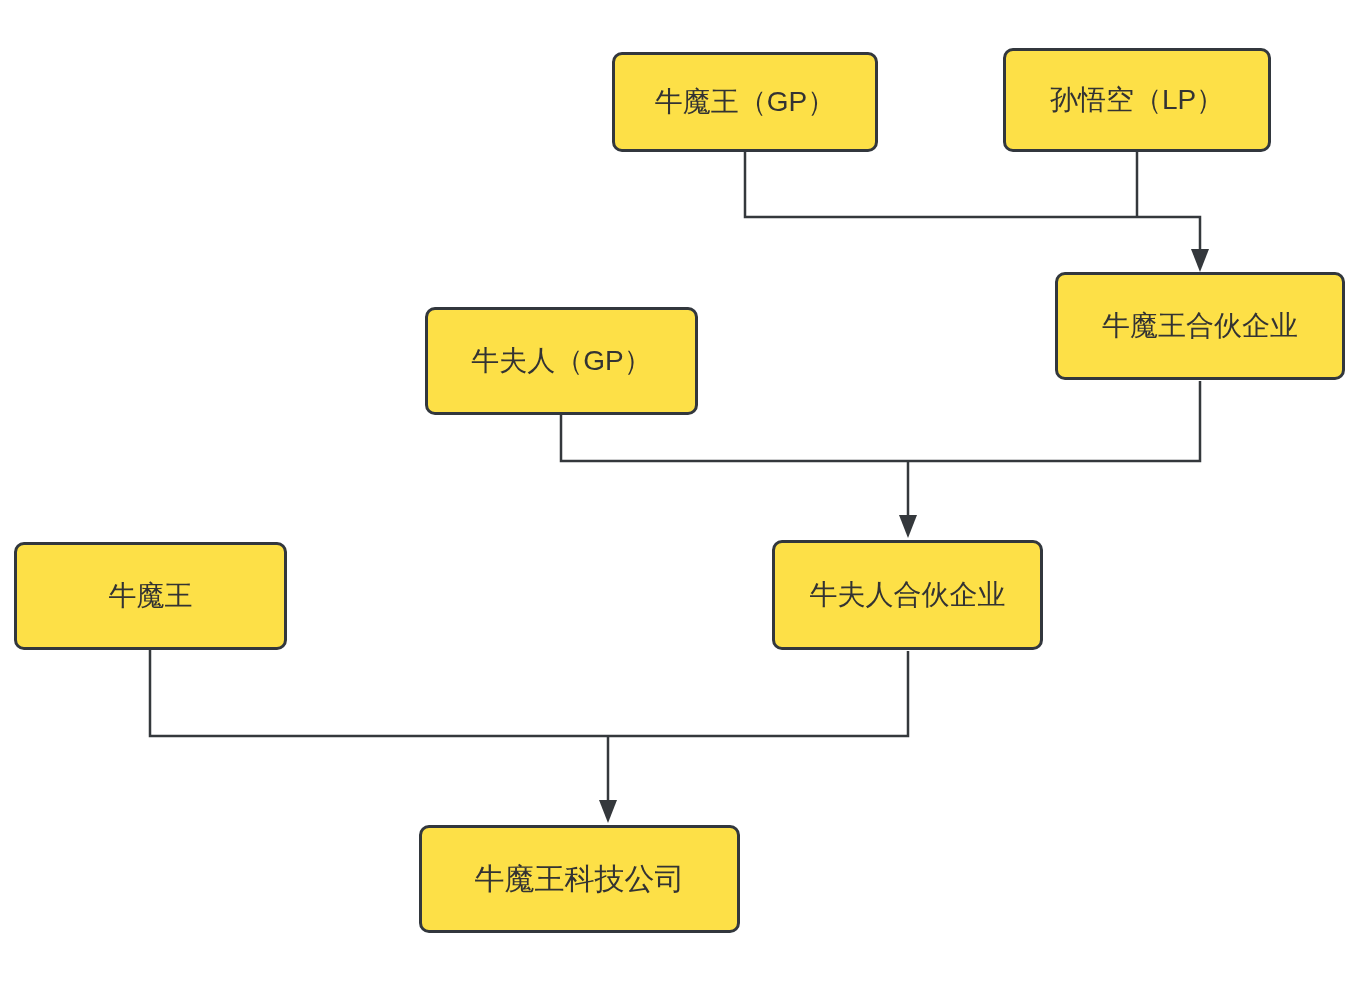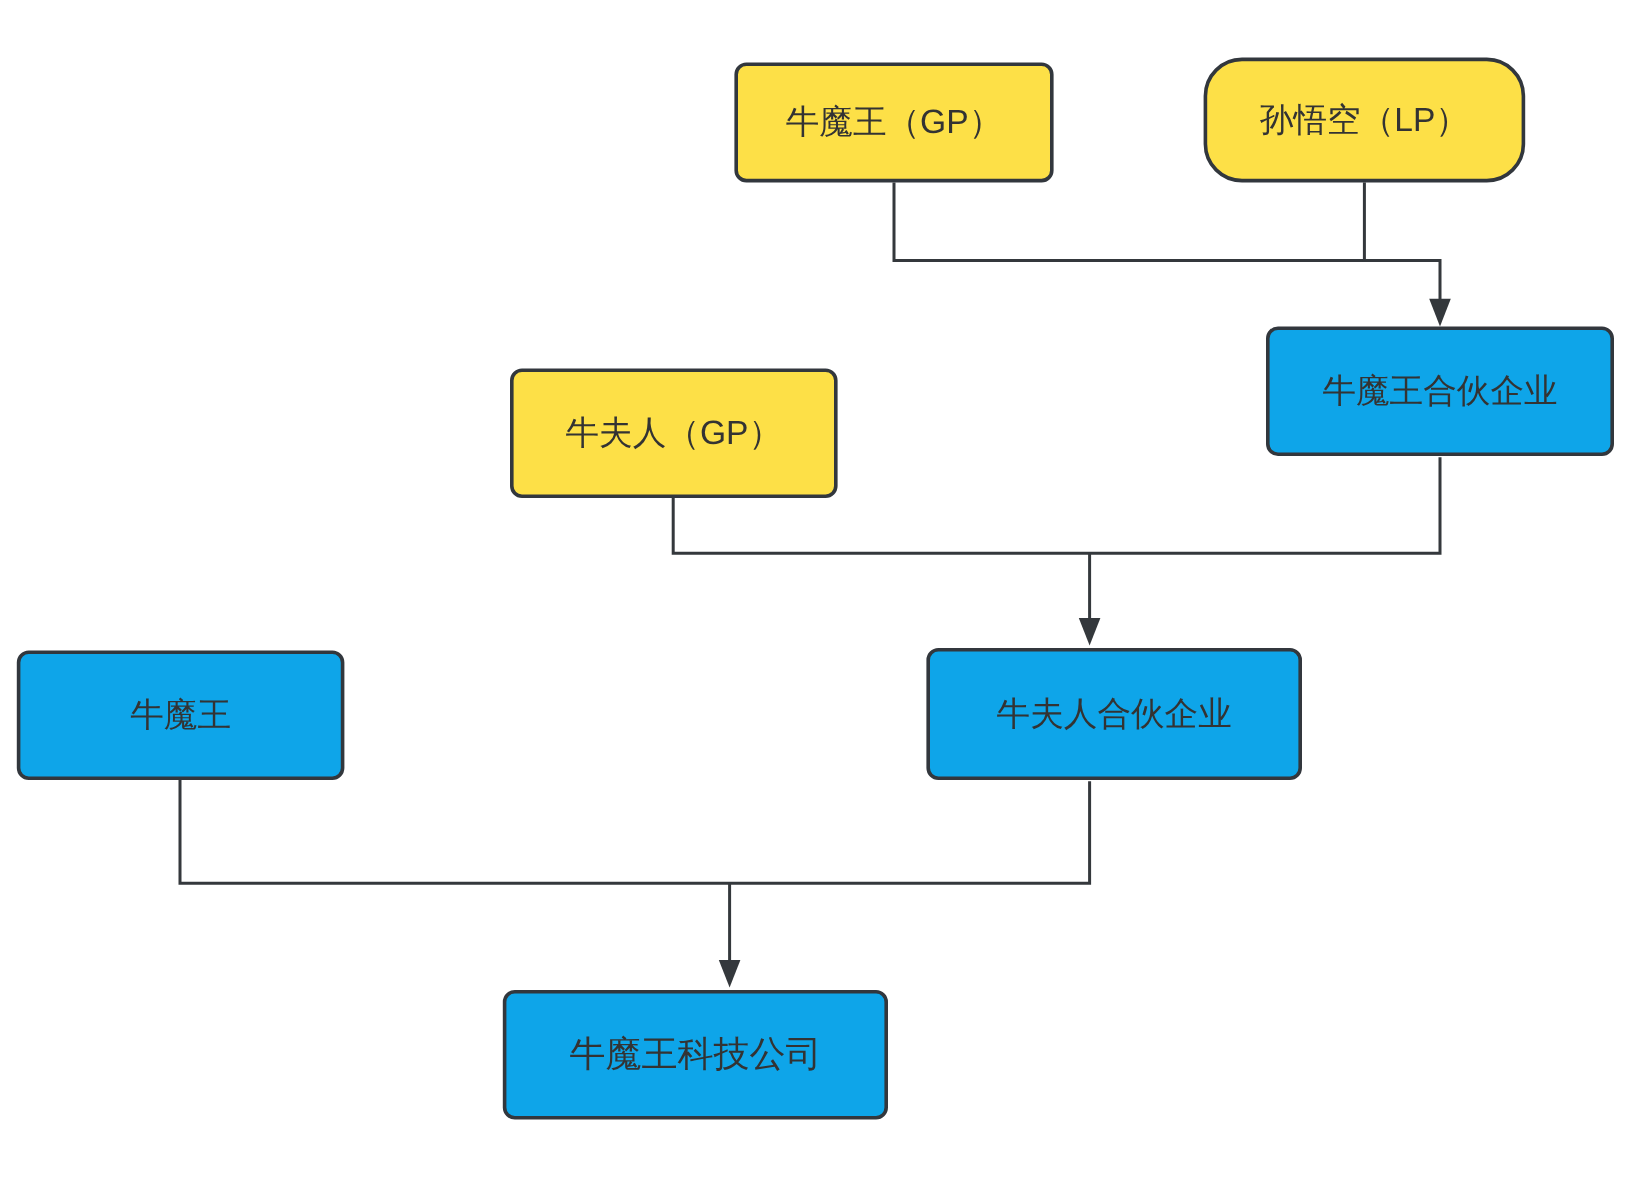--- a/index.html
+++ b/index.html
@@ -20,21 +20,21 @@
     left: 0;
     top: 0;
     width: 1364px;
     height: 984px;
   }
   .node {
     position: absolute;
     box-sizing: border-box;
     border: 3px solid #32373d;
     border-radius: 10px;
-    background: #0ea5e9;
+    background: #fde047;
     color: #333333;
     font-size: 28px;
     display: flex;
     align-items: center;
     justify-content: center;
     text-align: center;
     line-height: 1.4;
   }
   .node.gray {
     background: #fde047;
@@ -75,39 +75,39 @@
       <polygon points="1191,249 1209,249 1200,272"></polygon>
       <polygon points="899,515 917,515 908,538"></polygon>
       <polygon points="599,800 617,800 608,823"></polygon>
     </g>
   </svg>
 
   <div class="node gray" style="left:612px; top:52px; width:266px; height:100px;">
     <span>牛魔王（GP）</span>
   </div>
 
-  <div class="node gray" style="left:1003px; top:48px; width:268px; height:104px;border-radius:32px;">
+  <div class="node gray" style="left:1003px; top:48px; width:268px; height:104px;">
     <span>孙悟空（LP）</span>
   </div>
 
   <div class="node gray" style="left:425px; top:273px; width:273px; height:108px;margin-top:34px;">
     <span>牛夫人（GP）</span>
   </div>
 
   <div class="node" style="left:1055px; top:272px; width:290px; height:108px;">
     <div class="lines">
       <span>牛魔王合伙企业</span>
     </div>
   </div>
 
   <div class="node" style="left:14px; top:542px; width:273px; height:108px;">
     <span>牛魔王</span>
   </div>
 
-  <div class="node" style="left:772px; top:540px; width:313px; height:110px;">
+  <div class="node" style="left:772px; top:540px; width:271px; height:110px;">
     <span>牛夫人合伙企业</span>
   </div>
 
   <div class="node" style="left:419px; top:825px; width:321px; height:108px; font-size:30px;">
     <span>牛魔王科技公司</span>
   </div>
 
 
 </div>
 

